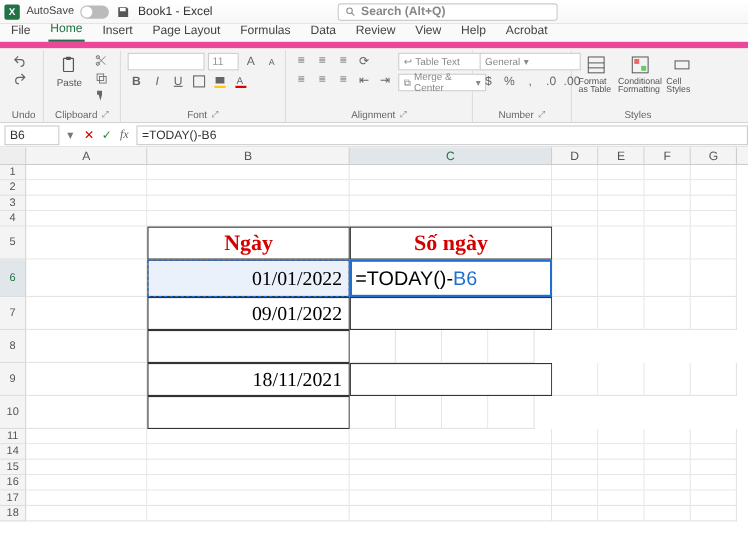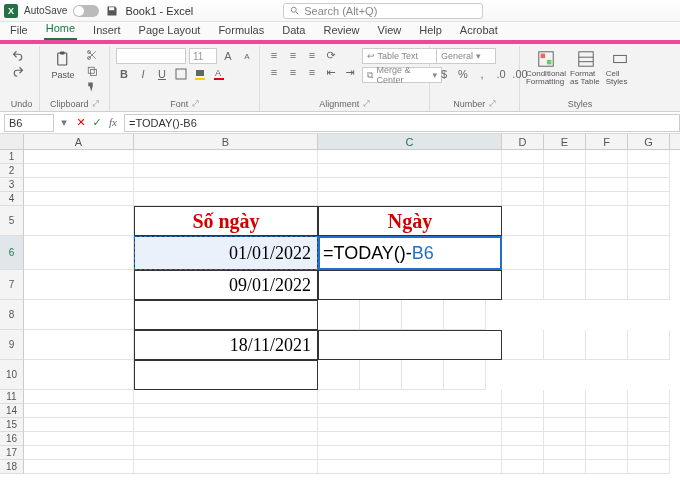--- a/index.html
+++ b/index.html
@@ -7,25 +7,25 @@
 
   
   .titlebar { height: 22px; background: linear-gradient(#fff,#f7f7f7); display: flex; align-items: center; padding: 0 4px; border-bottom: 1px solid #e1e1e1; gap: 6px; }
   .app-icon { width: 14px; height: 14px; background: #217346; color:#fff; font-size:9px; font-weight:bold; display:flex; align-items:center; justify-content:center; border-radius:2px;}
   .autosave-lbl { font-size: 10px; color: #444; }
   .autosave-toggle { width: 26px; height: 12px; background: #bbb; border-radius: 6px; position: relative; }
   .autosave-toggle::after { content:""; position:absolute; left:1px; top:1px; width:10px; height:10px; background:#fff; border-radius:50%; }
   .save-icon { width:14px; height:14px; display:flex; align-items:center; justify-content:center; color:#555;}
   .save-icon svg { width:12px; height:12px; }
   .doc-title { font-size: 11px; color:#333; }
-  .searchbox { margin-left: 84px; width: 200px; height: 16px; border:1px solid #ccc; border-radius: 3px; display:flex; align-items:center; padding:0 6px; gap:4px; background:#fff; color:#888;}
+  .searchbox { margin-left: 108px; width: 200px; height: 16px; border:1px solid #ccc; border-radius: 3px; display:flex; align-items:center; padding:0 6px; gap:4px; background:#fff; color:#888;font-weight:bold;}
   .searchbox svg { width:10px; height:10px; }
 
   
-  .tabs { height: 22px; display:flex; align-items:flex-end; padding: 0 8px; gap: 14px; border-bottom: 4px solid #ec4899; background:#fafafa;}
+  .tabs { height: 22px; display:flex; align-items:flex-end; padding: 0 8px; gap: 14px; border-bottom: 6px solid #ec4899; background:#fafafa;}
   .tab { font-size: 11px; color:#444; padding: 2px 2px 4px 2px; cursor:pointer;}
   .tab.active { color:#217346; border-bottom: 2px solid #217346; font-weight:500;}
 
   
   .ribbon { height: 68px; background: #f3f3f3; border-bottom:1px solid #d0d0d0; display:flex; padding: 2px 4px 0 4px; }
   .group { border-right:1px solid #ddd; padding: 2px 6px 0 6px; display:flex; flex-direction:column; justify-content:space-between;}
   .group-body { display:flex; gap:4px; align-items:flex-start; height: 50px;}
   .group-label { font-size: 9px; color:#666; text-align:center; padding-bottom:2px; display:flex; justify-content:center; gap:4px; align-items:center;}
   .launcher { font-size:8px; color:#888; }
   .bigbtn { width:34px; height:48px; display:flex; flex-direction:column; align-items:center; justify-content:flex-start; padding-top:2px; gap:2px; color:#555; }
@@ -240,56 +240,56 @@
     </div>
     <div class="group-label">
         <span>Alignment</span>
         <span class="launcher">⤢</span>
       </div>
   </div>
 
   <div class="group" style="width:90px">
     <div class="group-body">
       <div class="col" style="gap:3px">
-        <div class="chip" style="width:60px">
+        <div class="chip" style="width:92px">
             <span>General</span>
             <span>▾</span>
           </div>
         <div class="row">
           <span class="smbtn">$</span>
           <span class="smbtn">%</span>
           <span class="smbtn">,</span>
           <span class="smbtn">.0</span>
           <span class="smbtn">.00</span>
         </div>
       </div>
     </div>
     <div class="group-label">
         <span>Number</span>
         <span class="launcher">⤢</span>
       </div>
   </div>
 
   <div class="group" style="width:120px;border-right:none">
     <div class="group-body">
+      <div class="bigbtn" style="width:36px">
+        <svg viewBox="0 0 20 20">
+            <rect x="2" y="2" width="16" height="16" fill="none" stroke="currentColor"></rect>
+            <line x1="2" y1="8" x2="18" y2="8" stroke="currentColor"></line>
+            <line x1="2" y1="13" x2="18" y2="13" stroke="currentColor"></line>
+          </svg>
+        <span class="bigbtn-label" style="font-size:8px;line-height:1">Format as Table</span>
+      </div>
       <div class="bigbtn" style="width:40px">
         <svg viewBox="0 0 20 20">
             <rect x="2" y="2" width="16" height="16" fill="none" stroke="currentColor"></rect>
             <rect x="4" y="4" width="5" height="5" fill="#e66"></rect>
             <rect x="11" y="11" width="5" height="5" fill="#6c6"></rect>
           </svg>
         <span class="bigbtn-label" style="font-size:8px;line-height:1">Conditional Formatting</span>
-      </div>
-      <div class="bigbtn" style="width:36px">
-        <svg viewBox="0 0 20 20">
-            <rect x="2" y="2" width="16" height="16" fill="none" stroke="currentColor"></rect>
-            <line x1="2" y1="8" x2="18" y2="8" stroke="currentColor"></line>
-            <line x1="2" y1="13" x2="18" y2="13" stroke="currentColor"></line>
-          </svg>
-        <span class="bigbtn-label" style="font-size:8px;line-height:1">Format as Table</span>
       </div>
       <div class="bigbtn" style="width:32px">
         <svg viewBox="0 0 20 20">
             <rect x="3" y="6" width="14" height="8" fill="none" stroke="currentColor"></rect>
           </svg>
         <span class="bigbtn-label" style="font-size:8px;line-height:1">Cell Styles</span>
       </div>
     </div>
     <div class="group-label">
         <span>Styles</span>
@@ -360,22 +360,22 @@
         <div class="cell cB"></div>
         <div class="cell cC"></div>
         <div class="cell cD"></div>
         <div class="cell cE"></div>
         <div class="cell cF"></div>
         <div class="cell cG"></div>
       </div>
       <div class="row-g tall">
         <div class="rownum">5</div>
         <div class="cell cA"></div>
+        <div class="cell cB th">Ngày</div>
         <div class="cell cC th">Số ngày</div>
-        <div class="cell cB th">Ngày</div>
         <div class="cell cD"></div>
         <div class="cell cE"></div>
         <div class="cell cF"></div>
         <div class="cell cG"></div>
       </div>
       <div class="row-g xtall">
         <div class="rownum hdr-active">6</div>
         <div class="cell cA"></div>
         <div class="cell cB td marching">01/01/2022</div>
         <div class="cell cC td-formula editing">

